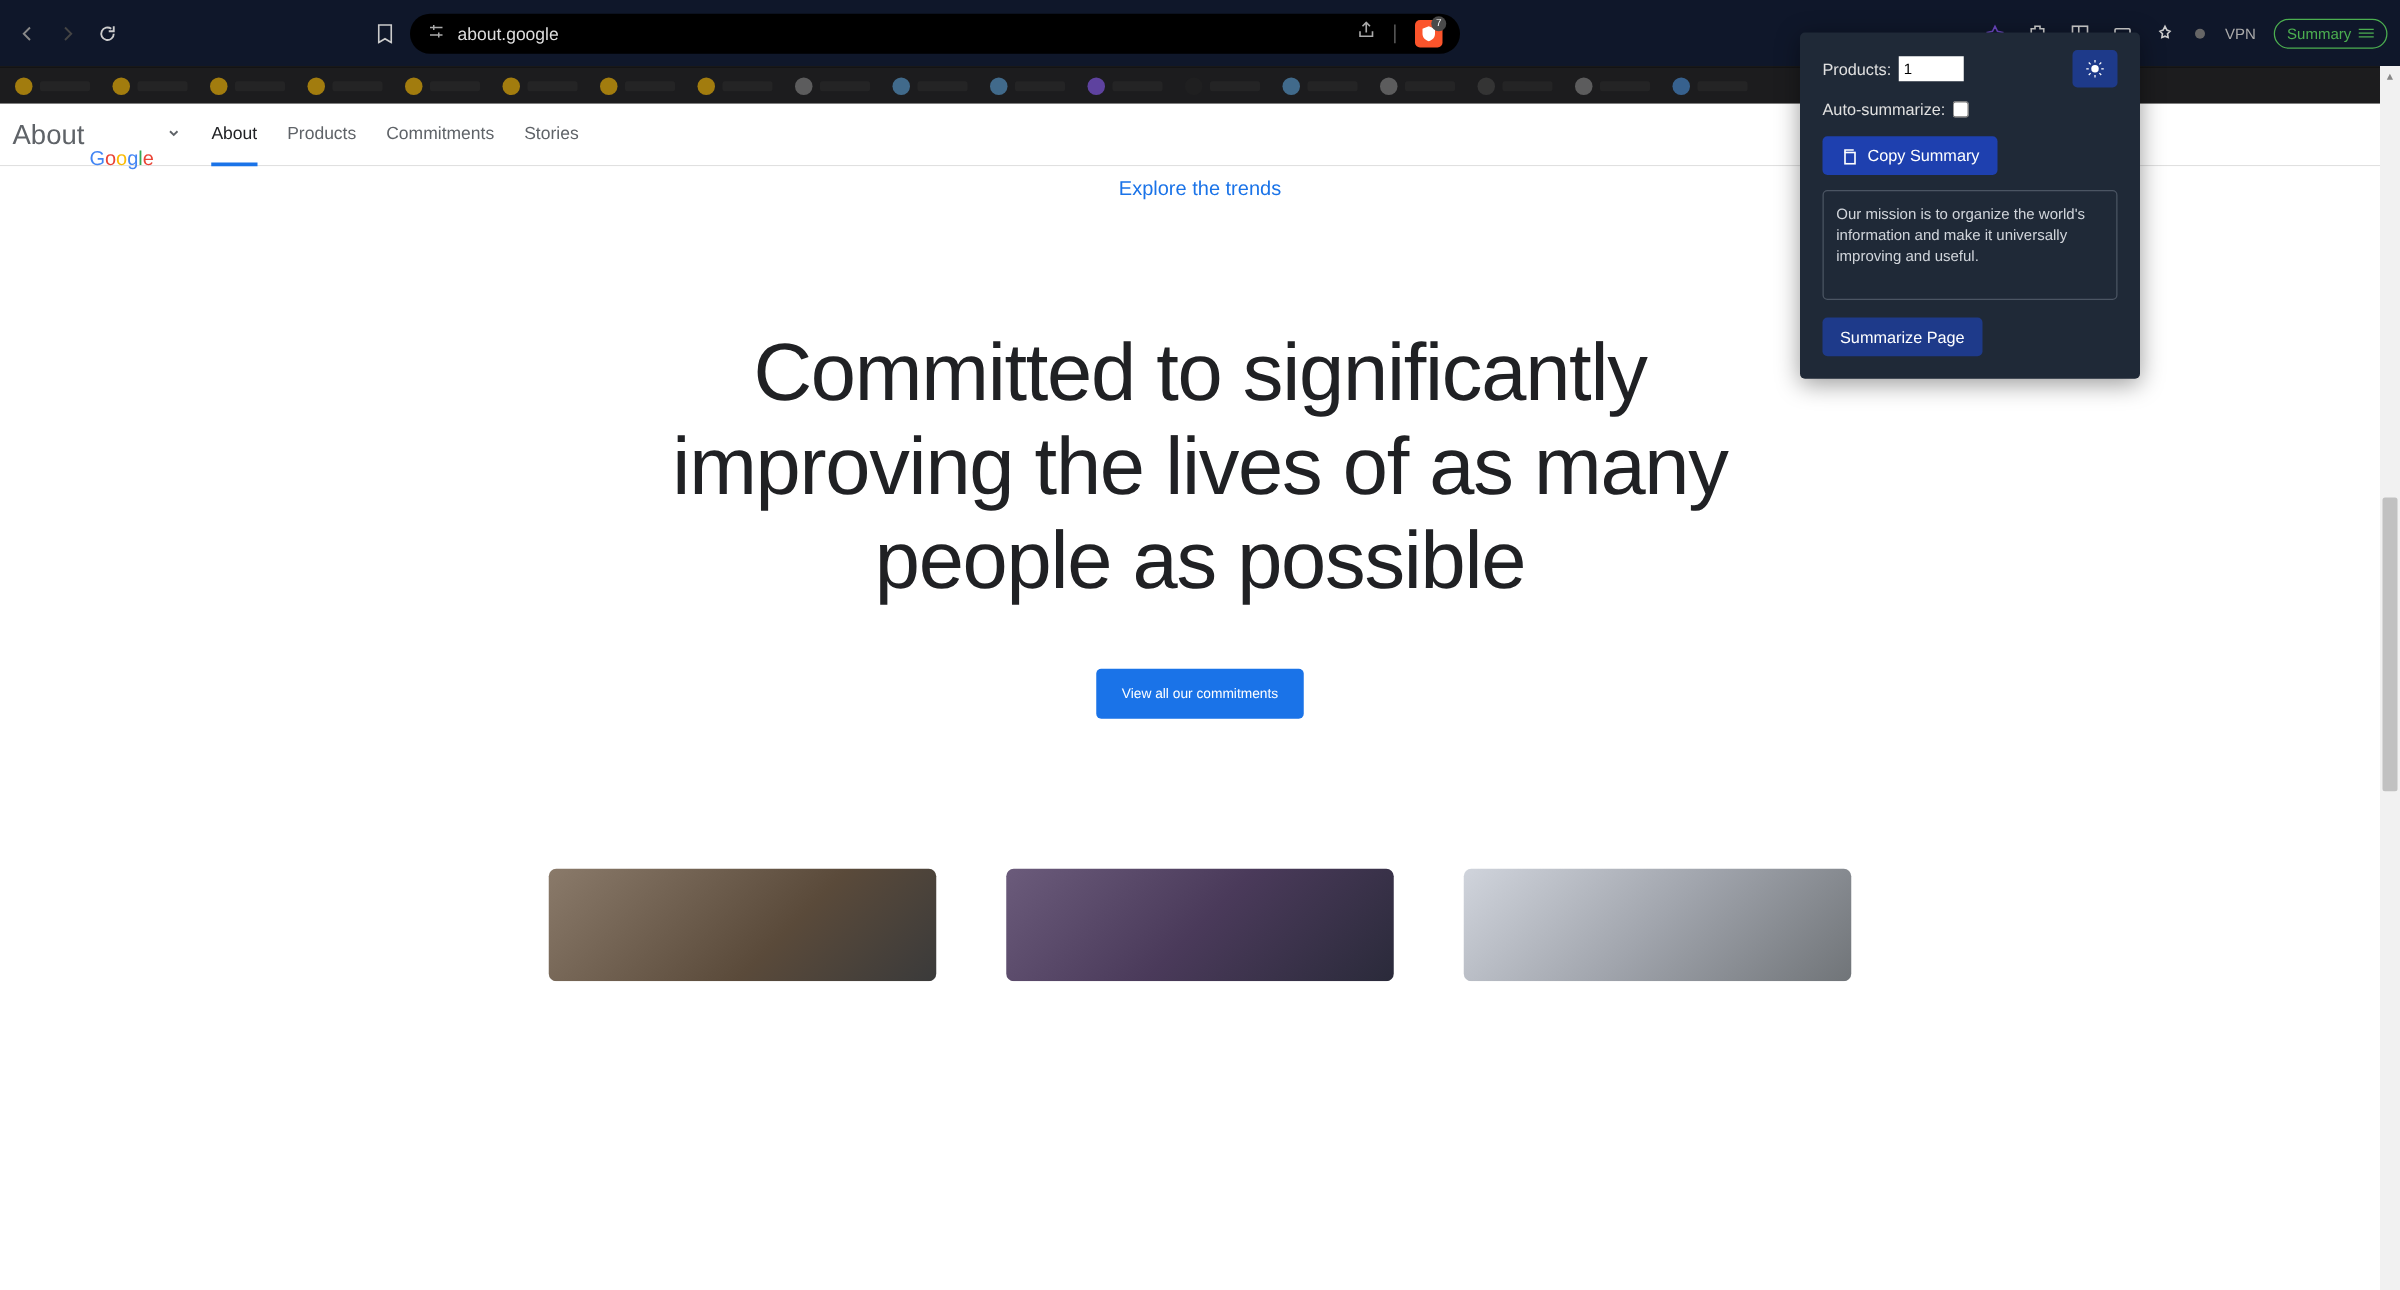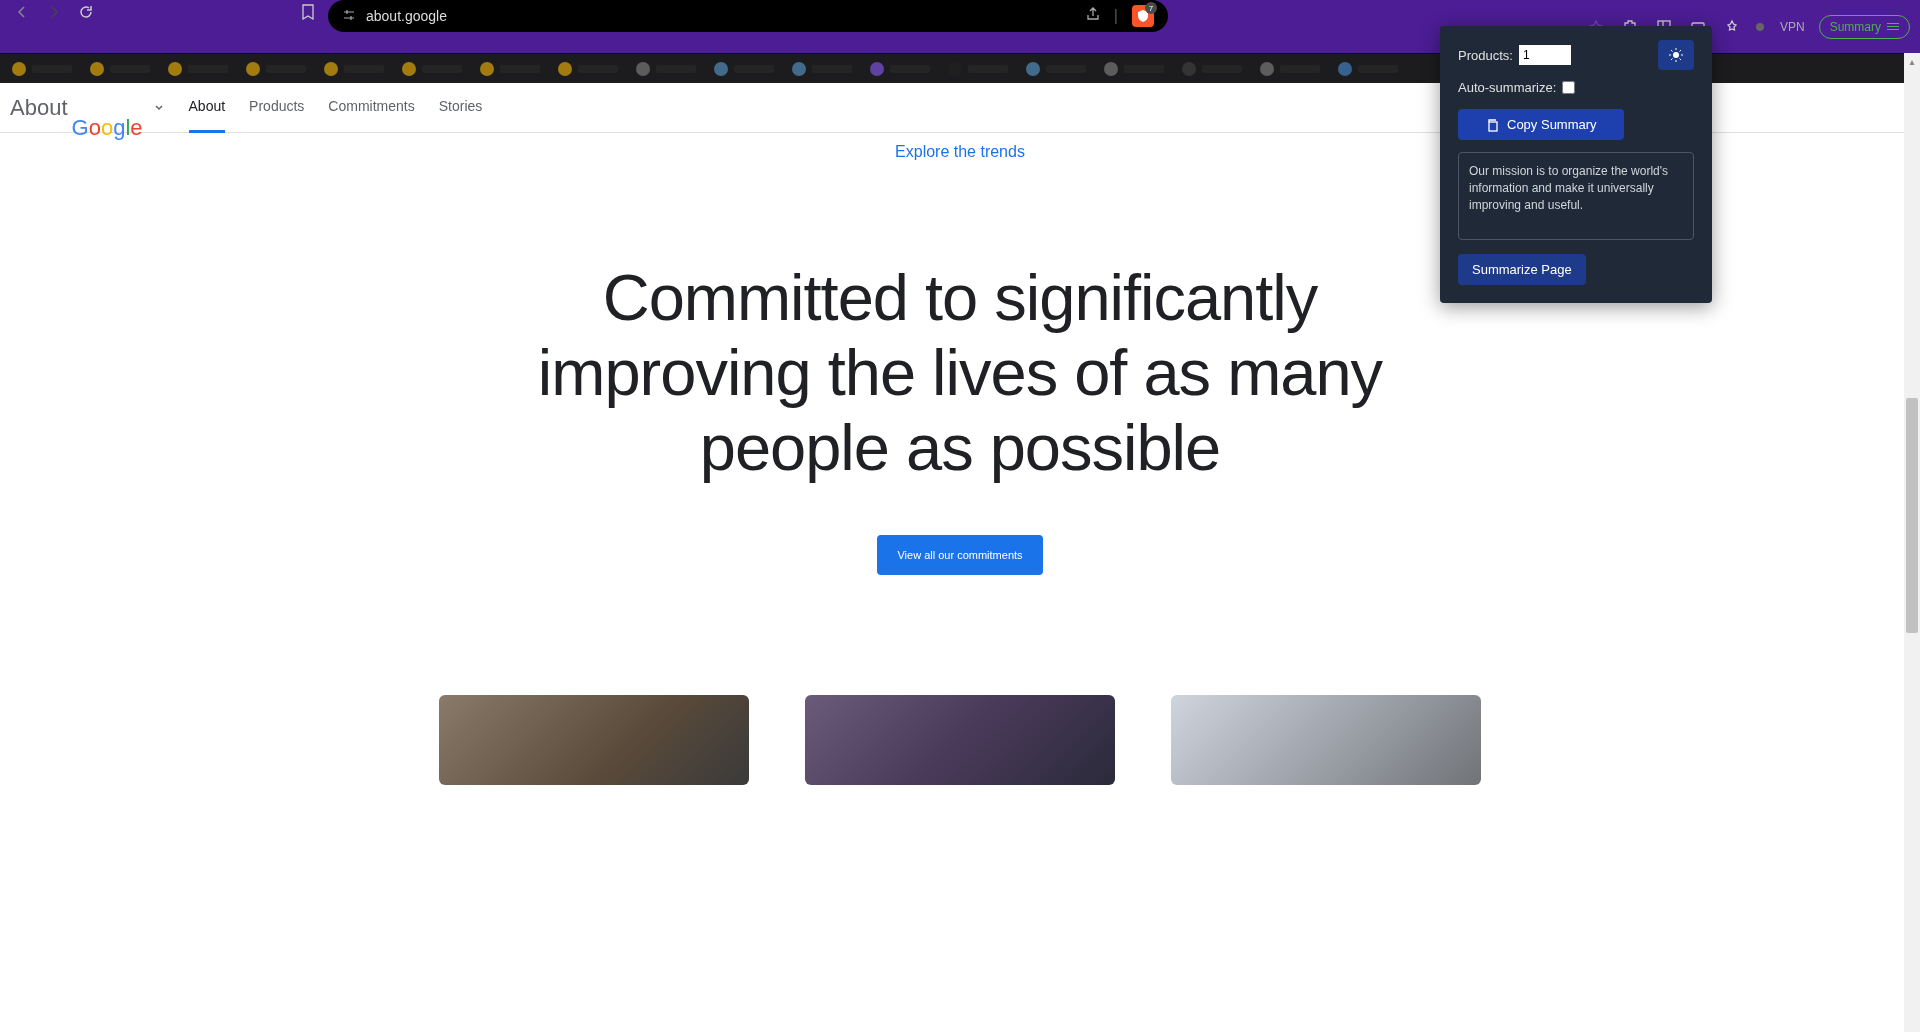--- a/index.html
+++ b/index.html
@@ -9,23 +9,24 @@
     }
 
     body {
       font-family: Arial, sans-serif;
       background: #fff;
       overflow-x: hidden;
     }
 
     
     .browser-chrome {
-      background: #4c1d95;
+      background: #0f172a;
       height: 53px;
       display: flex;
+      align-items: center;
       padding: 0 10px;
       gap: 8px;
     }
 
     .nav-arrow {
       width: 24px;
       height: 24px;
       display: flex;
       align-items: center;
       justify-content: center;
@@ -218,21 +219,21 @@
       margin-right: 24px;
     }
 
     .about-text {
       font-size: 22px;
       color: #5f6368;
       font-weight: 400;
     }
 
     .google-logo {
-      font-size: 22px;
+      font-size: 16px;
       font-weight: 500;
       margin-top: 40px;
     }
 
     .g-blue { color: #4285f4; }
     .g-red { color: #ea4335; }
     .g-yellow { color: #fbbc05; }
     .g-green { color: #34a853; }
 
     .dropdown-caret {
@@ -371,21 +372,21 @@
       display: flex;
       align-items: center;
       justify-content: center;
       color: #fff;
     }
 
     .copy-btn {
       background: #1e40af;
       color: #fff;
       border: none;
-      padding: 8px 27px;
+      padding: 8px 14px;
       border-radius: 4px;
       font-size: 13px;
       display: flex;
       align-items: center;
       gap: 8px;
       cursor: pointer;
       margin-bottom: 12px;
     }
 
     .summary-box {

